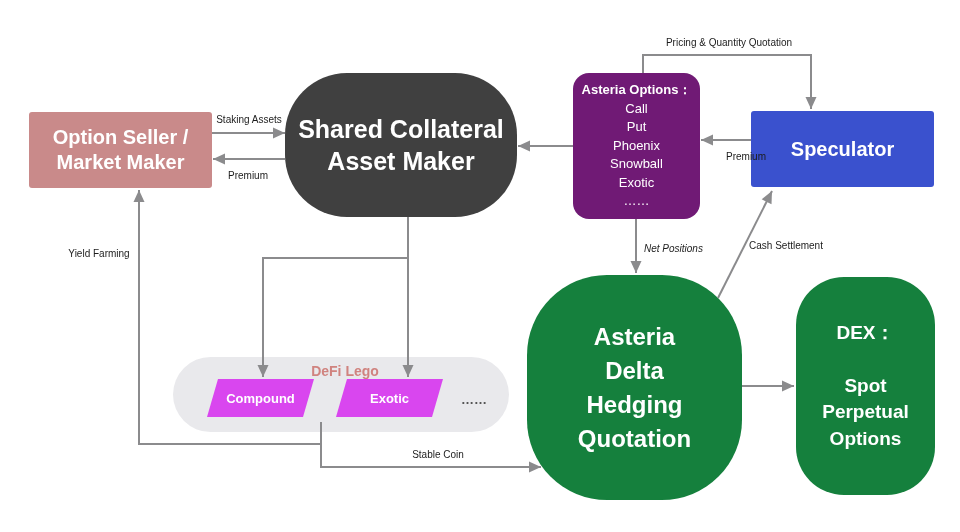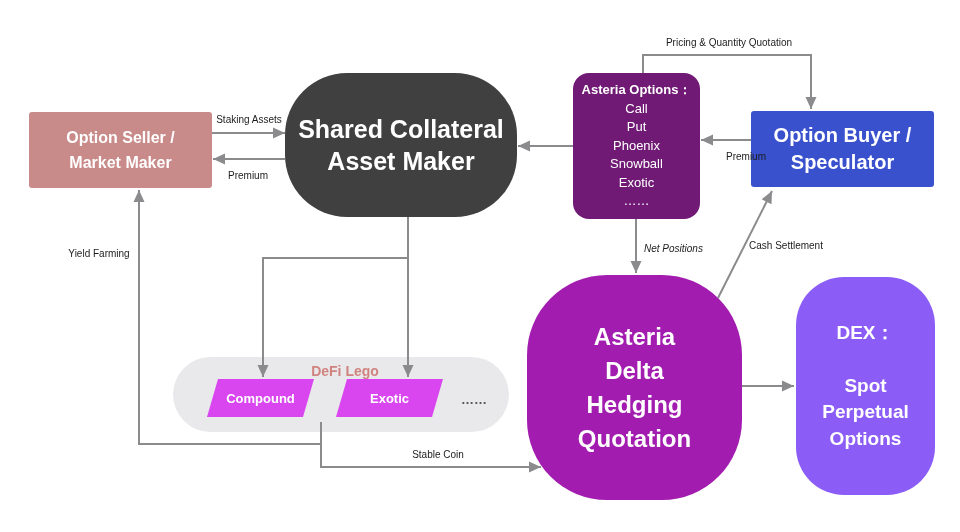--- a/index.html
+++ b/index.html
@@ -1,31 +1,31 @@
 <!DOCTYPE html>
 <html><head>
 <meta charset="utf-8">
 <style>
   html,body{margin:0;padding:0;background:#ffffff;}
   #canvas{position:relative;width:960px;height:532px;background:#ffffff;overflow:hidden;
           font-family:"Liberation Sans","DejaVu Sans",sans-serif;}
   .node{position:absolute;display:flex;flex-direction:column;align-items:center;justify-content:center;
         color:#ffffff;font-weight:bold;text-align:center;box-sizing:border-box;}
   #seller{left:29px;top:112px;width:183px;height:76px;background:#c98a8a;border-radius:3px;
-          font-size:16px;line-height:25px;}
+          font-size:20px;line-height:25px;}
   #pool{left:285px;top:73px;width:232px;height:144px;background:#404040;border-radius:62px;
         font-size:25px;line-height:32px;}
   #options{left:573px;top:73px;width:127px;height:146px;background:#701a75;border-radius:16px;
            font-size:13px;line-height:18.6px;font-weight:bold;}
   #options .opt-item{font-weight:normal;}
   #buyer{left:751px;top:111px;width:183px;height:76px;background:#3a51ce;border-radius:3px;
          font-size:20px;line-height:27px;}
-  #aggregator{left:527px;top:275px;width:215px;height:225px;background:#a21caf;border-radius:80px;
+  #aggregator{left:527px;top:275px;width:215px;height:225px;background:#15803d;border-radius:80px;
               font-size:24px;line-height:34px;}
-  #dex{left:796px;top:277px;width:139px;height:218px;background:#8b5cf6;border-radius:48px;
+  #dex{left:796px;top:277px;width:139px;height:218px;background:#15803d;border-radius:48px;
        font-size:19px;line-height:26.5px;}
   .dex-gap{height:26.5px;}
   #defi-container{left:173px;top:357px;width:336px;height:75px;background:#e9e9ec;border-radius:37.5px;
                   position:absolute;}
   #defi-label{position:absolute;left:8px;right:0;top:6px;text-align:center;color:#d0837f;
               font-weight:bold;font-size:14px;}
   .para{position:absolute;top:379px;width:107px;height:38px;background:#d946ef;
         clip-path:polygon(11px 0, 100% 0, calc(100% - 11px) 100%, 0 100%);
         display:flex;align-items:center;justify-content:center;
         color:#fff;font-weight:bold;font-size:13px;}
@@ -79,21 +79,20 @@
     <div>Asteria Options：</div>
     <div class="opt-item">Call</div>
     <div class="opt-item">Put</div>
     <div class="opt-item">Phoenix</div>
     <div class="opt-item">Snowball</div>
     <div class="opt-item">Exotic</div>
     <div class="opt-item">……</div>
   </div>
 
   <div class="node" id="buyer">
-    <div>Option Buyer /</div>
     <div>Speculator</div>
   </div>
 
   <div class="node" id="aggregator">
     <div>Asteria</div>
     <div>Delta</div>
     <div>Hedging</div>
     <div>Quotation</div>
   </div>
 

